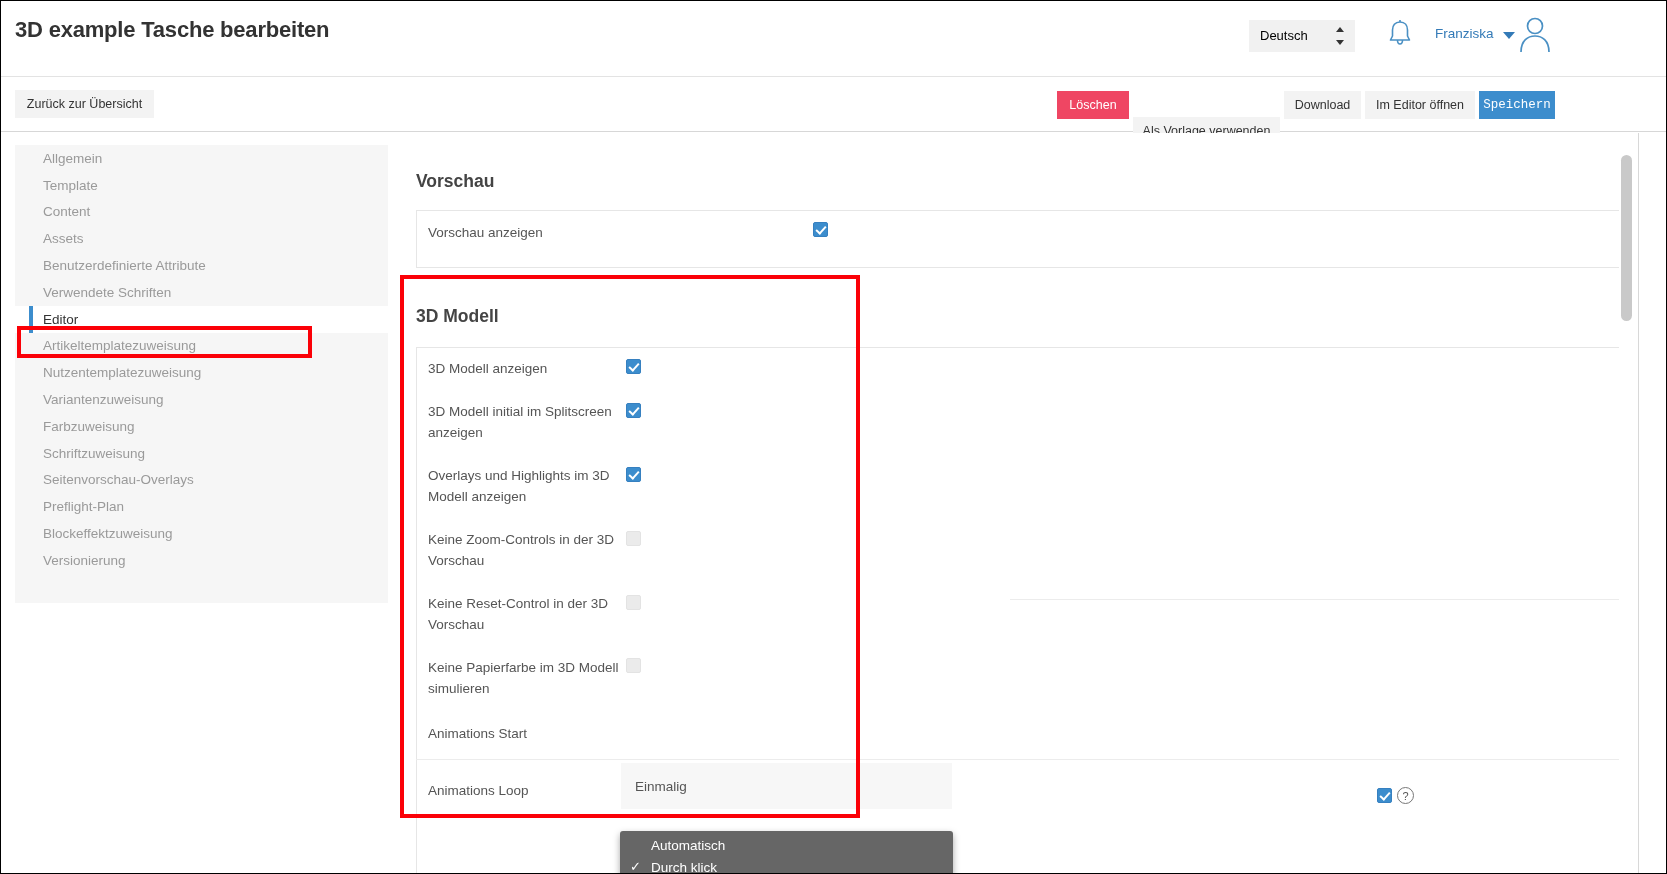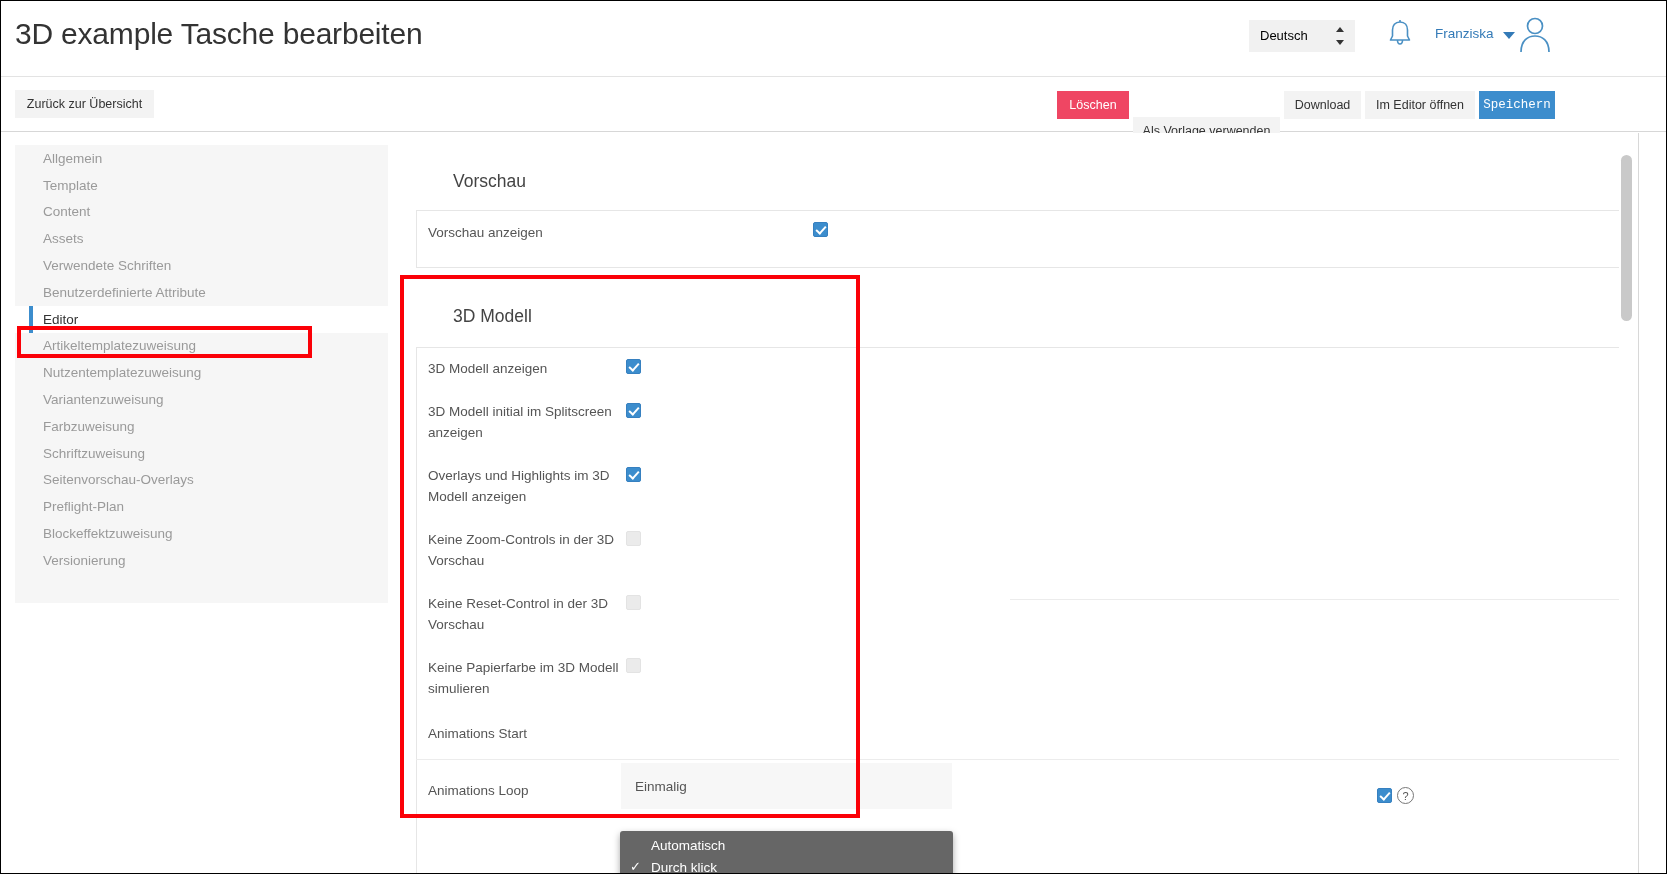--- a/index.html
+++ b/index.html
@@ -20,21 +20,21 @@
 
   
   .header {
     position: absolute; left: 0; top: 0;
     width: 1665px; height: 76px;
     background: #ffffff;
     border-bottom: 1px solid #e3e3e3;
   }
   .page-title {
     position: absolute; left: 14px; top: 16px;
-    font-size: 30px; color: #333333; font-weight: 400;
+    font-size: 22px; color: #333333; font-weight: 700;
     letter-spacing: -0.2px;
   }
   .lang-select {
     position: absolute; left: 1248px; top: 19px;
     width: 106px; height: 32px;
     background: #f1f1f1;
     border: none;
     display: flex; align-items: center;
   }
   .lang-label {
@@ -136,21 +136,21 @@
     background: #3c8dcd;
   }
 
   
   .content {
     position: absolute; left: 401px; top: 0;
     width: 1240px; height: 741px;
   }
   .section-title {
     position: absolute;
-    font-size: 17.5px; color: #444; font-weight: 400; margin-left: 37px;
+    font-size: 17.5px; color: #444; font-weight: 700;
   }
   .panel {
     position: absolute;
     background: #ffffff;
     border: 1px solid #e6e6e6;
   }
   .row-label {
     position: absolute;
     font-size: 13.5px; color: #555;
     line-height: 20.5px;
@@ -308,24 +308,24 @@
       <div class="side-item">
           <span>Template</span>
         </div>
       <div class="side-item">
           <span>Content</span>
         </div>
       <div class="side-item">
           <span>Assets</span>
         </div>
       <div class="side-item">
+          <span>Benutzerdefinierte Attribute</span>
+        </div>
+      <div class="side-item">
           <span>Verwendete Schriften</span>
-        </div>
-      <div class="side-item">
-          <span>Benutzerdefinierte Attribute</span>
         </div>
       <div class="side-item active">
           <span>Editor</span>
         </div>
       <div class="side-item">
           <span>Artikeltemplatezuweisung</span>
         </div>
       <div class="side-item">
           <span>Nutzentemplatezuweisung</span>
         </div>

